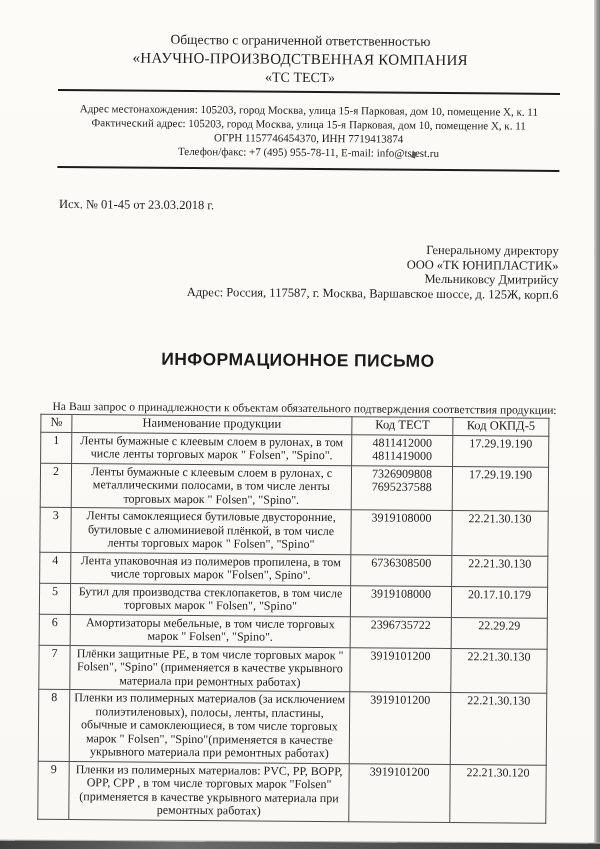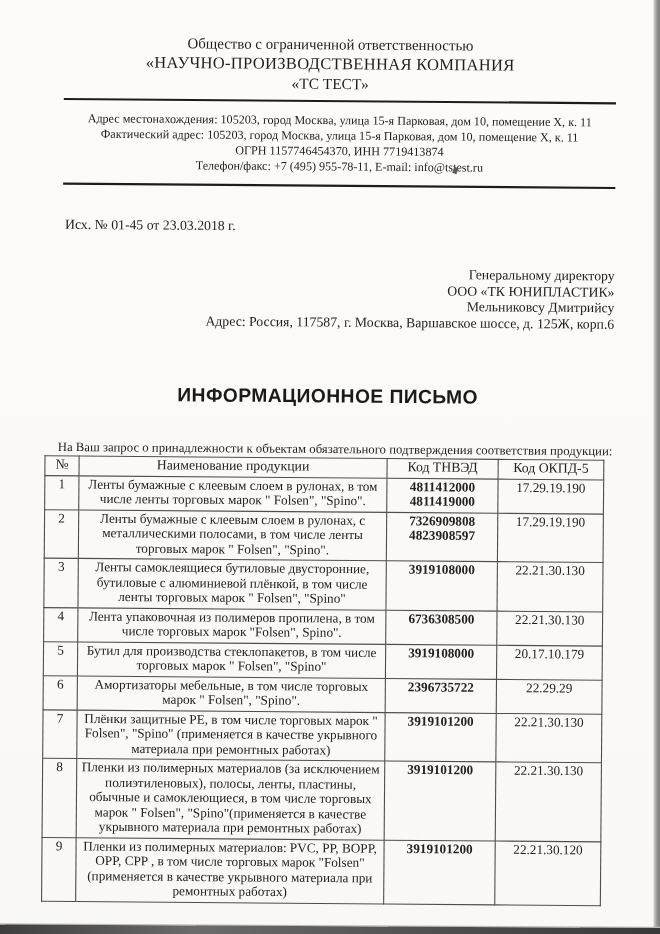--- a/index.html
+++ b/index.html
@@ -72,21 +72,21 @@
     border: 1px solid #4e4e4e;
     padding: 1px 3px 2px 3px;
     vertical-align: top;
     text-align: center;
   }
   table.products th { font-weight: normal; font-size: 12.5px; }
   col.c-num  { width: 31px; }
   col.c-name { width: 280px; }
   col.c-tnved{ width: 101px; }
   col.c-okpd { width: 96px; }
-  td.cell-tnved { white-space: pre-line; font-weight: bold; }
+  td.cell-tnved { white-space: pre-line; }
   
   .scan-edge-right {
     position: absolute; top: 0; bottom: 0; right: 0; width: 6px;
     background: linear-gradient(90deg, #d8d8d4, #949492 55%, #7e7e7c);
   }
   .scan-edge-bottom {
     position: absolute; left: -6px; right: -6px; bottom: -3px; height: 10px;
     background: linear-gradient(90deg, #3d3d3d, #6b6b6b 30%, #4c4c4c 70%, #383838);
     transform: rotate(0.3deg);
     box-shadow: 0 -1px 0 #bdbdb8;
@@ -136,37 +136,37 @@
       <colgroup>
         <col class="c-num">
           <col class="c-name">
           <col class="c-tnved">
           <col class="c-okpd">
       </colgroup>
       <thead>
         <tr>
           <th>№</th>
           <th>Наименование продукции</th>
-          <th>Код ТНВЭД</th>
+          <th>Код ТЕСТ</th>
           <th>Код ОКПД-5</th>
         </tr>
       </thead>
       <tbody>
           <tr>
             <td class="cell-num">1</td>
             <td class="cell-name">Ленты бумажные с клеевым слоем в рулонах, в том числе ленты торговых марок " Folsen", "Spino".</td>
             <td class="cell-tnved">4811412000
 4811419000</td>
             <td class="cell-okpd">17.29.19.190</td>
           </tr>
           <tr>
             <td class="cell-num">2</td>
             <td class="cell-name">Ленты бумажные с клеевым слоем в рулонах, с металлическими полосами, в том числе ленты торговых марок " Folsen", "Spino".</td>
             <td class="cell-tnved">7326909808
-4823908597</td>
+7695237588</td>
             <td class="cell-okpd">17.29.19.190</td>
           </tr>
           <tr>
             <td class="cell-num">3</td>
             <td class="cell-name">Ленты самоклеящиеся бутиловые двусторонние, бутиловые с алюминиевой плёнкой, в том числе ленты торговых марок " Folsen", "Spino"</td>
             <td class="cell-tnved">3919108000</td>
             <td class="cell-okpd">22.21.30.130</td>
           </tr>
           <tr>
             <td class="cell-num">4</td>

